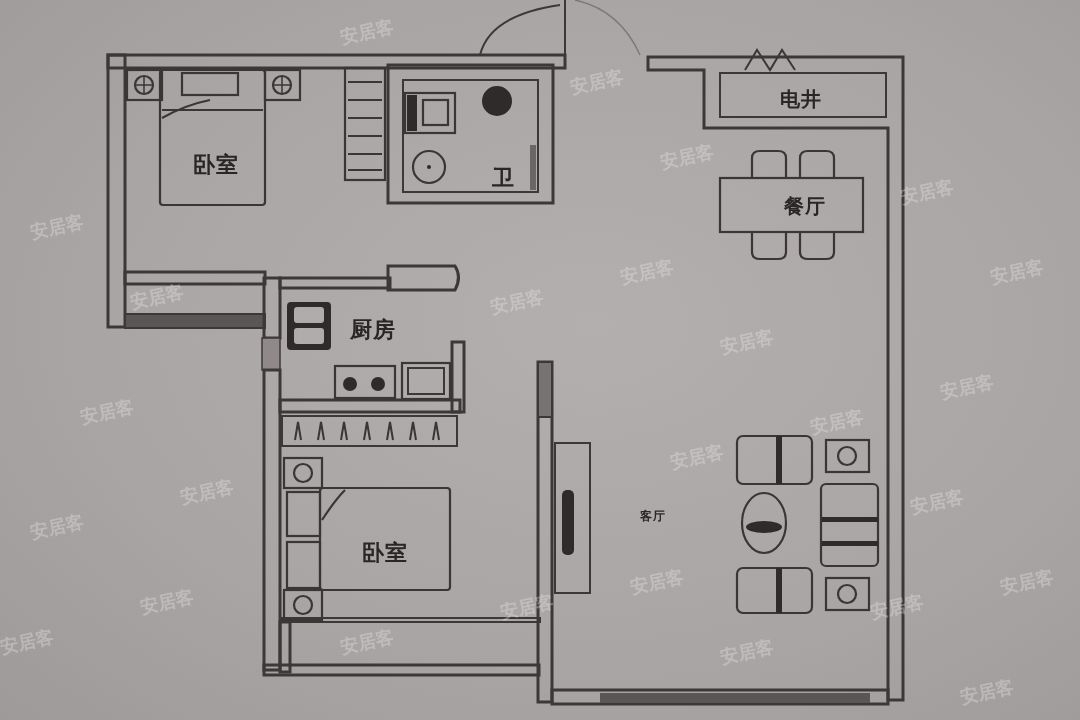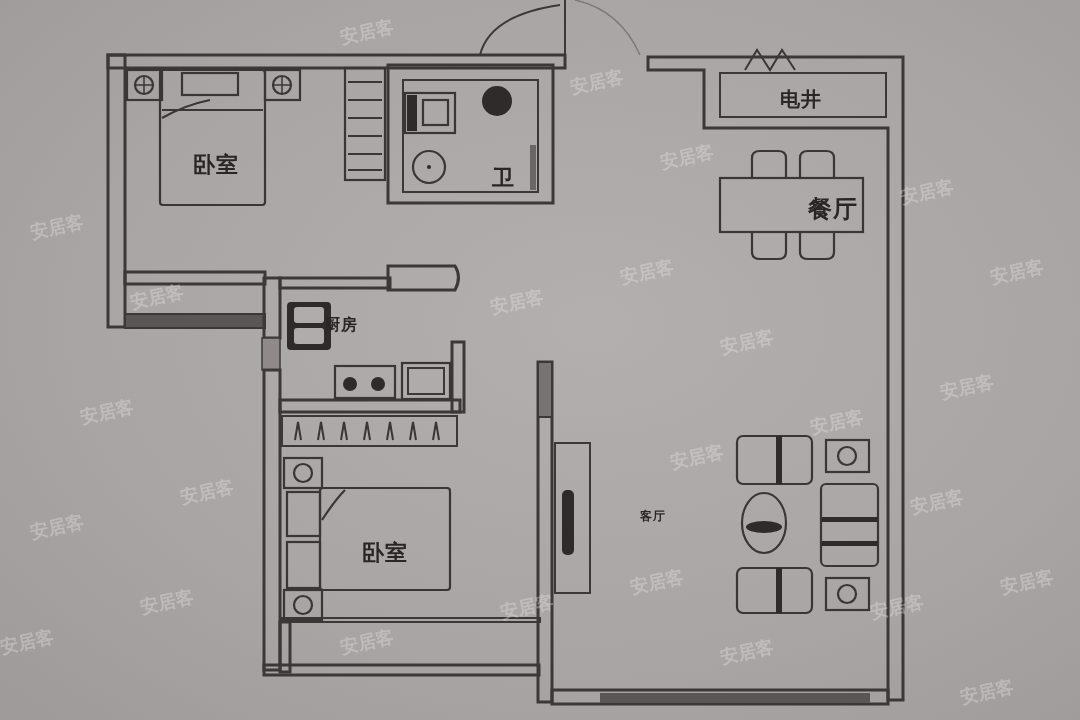--- a/index.html
+++ b/index.html
@@ -169,18 +169,18 @@
   <div class="wm" style="left:140px;top:590px">安居客</div>
   <div class="wm" style="left:500px;top:595px">安居客</div>
   <div class="wm" style="left:340px;top:630px">安居客</div>
   <div class="wm" style="left:720px;top:640px">安居客</div>
   <div class="wm" style="left:870px;top:595px">安居客</div>
   <div class="wm" style="left:960px;top:680px">安居客</div>
   <div class="wm" style="left:0px;top:630px">安居客</div>
 
   <div class="lbl" style="left:193px;top:150px">卧室</div>
   <div class="lbl" style="left:492px;top:163px">卫</div>
-  <div class="lbl" style="left:324px;top:315px;font-size:16px">厨房</div>
+  <div class="lbl" style="left:350px;top:315px;font-size:22px">厨房</div>
   <div class="lbl" style="left:362px;top:538px">卧室</div>
   <div class="lbl" style="left:780px;top:86px;font-size:20px">电井</div>
-  <div class="lbl" style="left:808px;top:193px;font-size:24px">餐厅</div>
+  <div class="lbl" style="left:784px;top:193px;font-size:20px">餐厅</div>
   <div class="lbl" style="left:640px;top:508px;font-size:12px">客厅</div>
 </div>
 
 </body></html>

